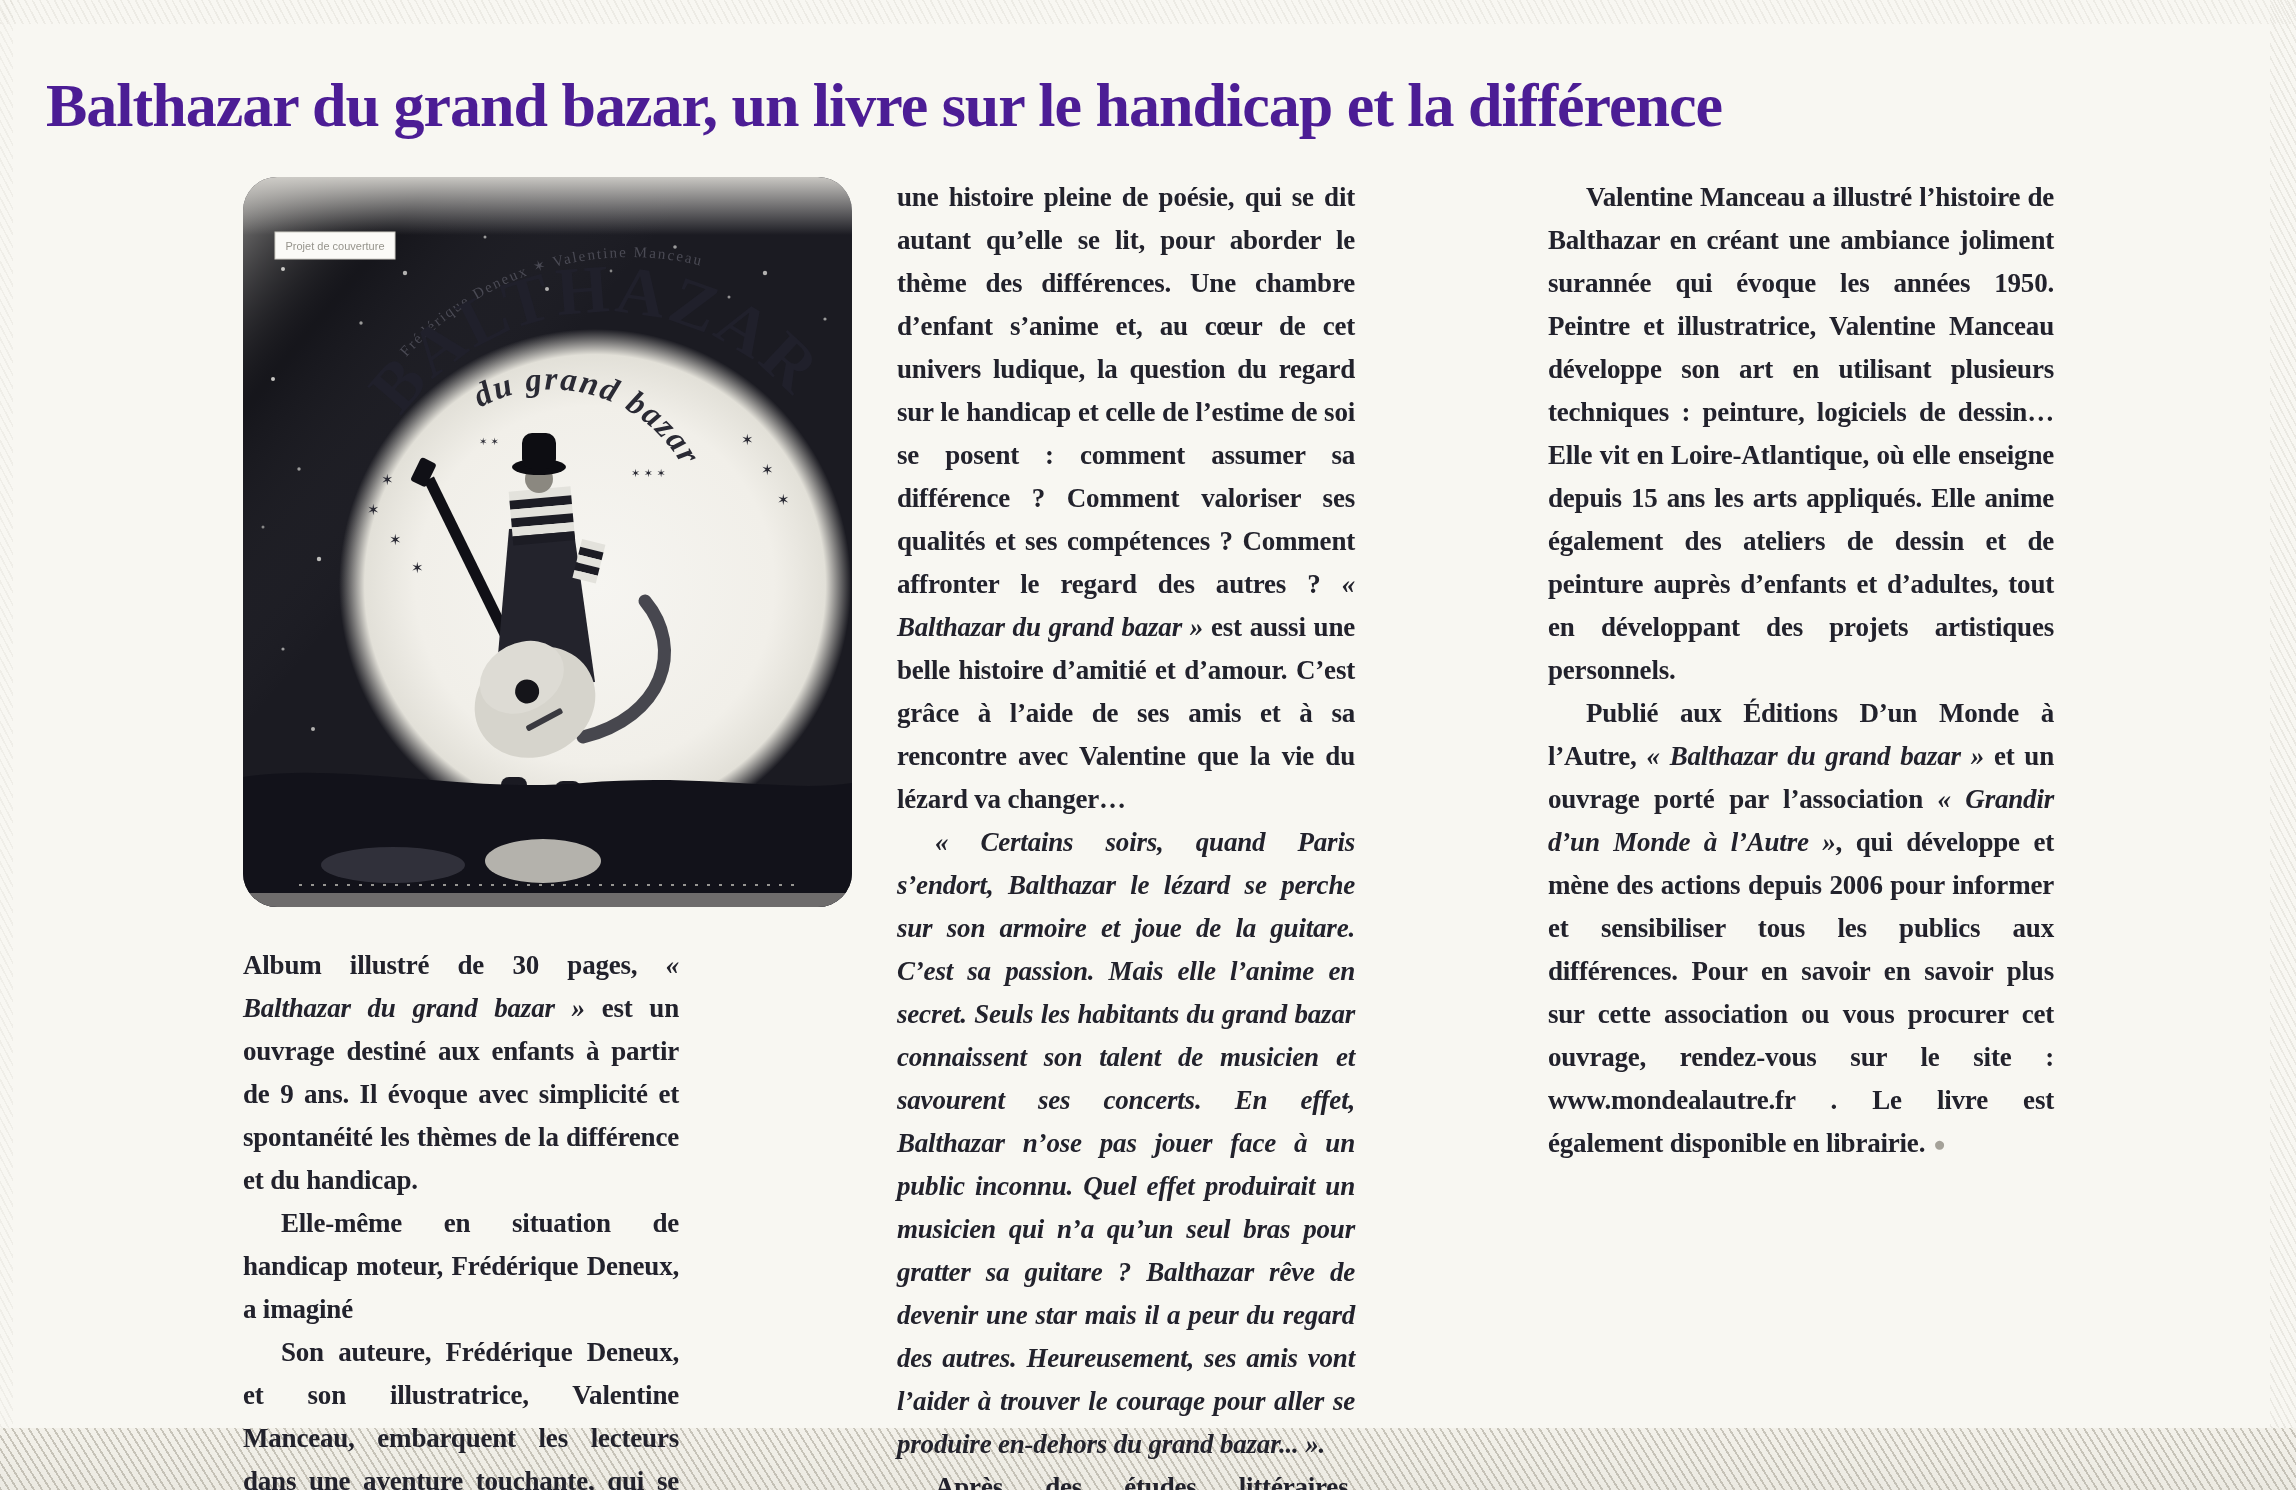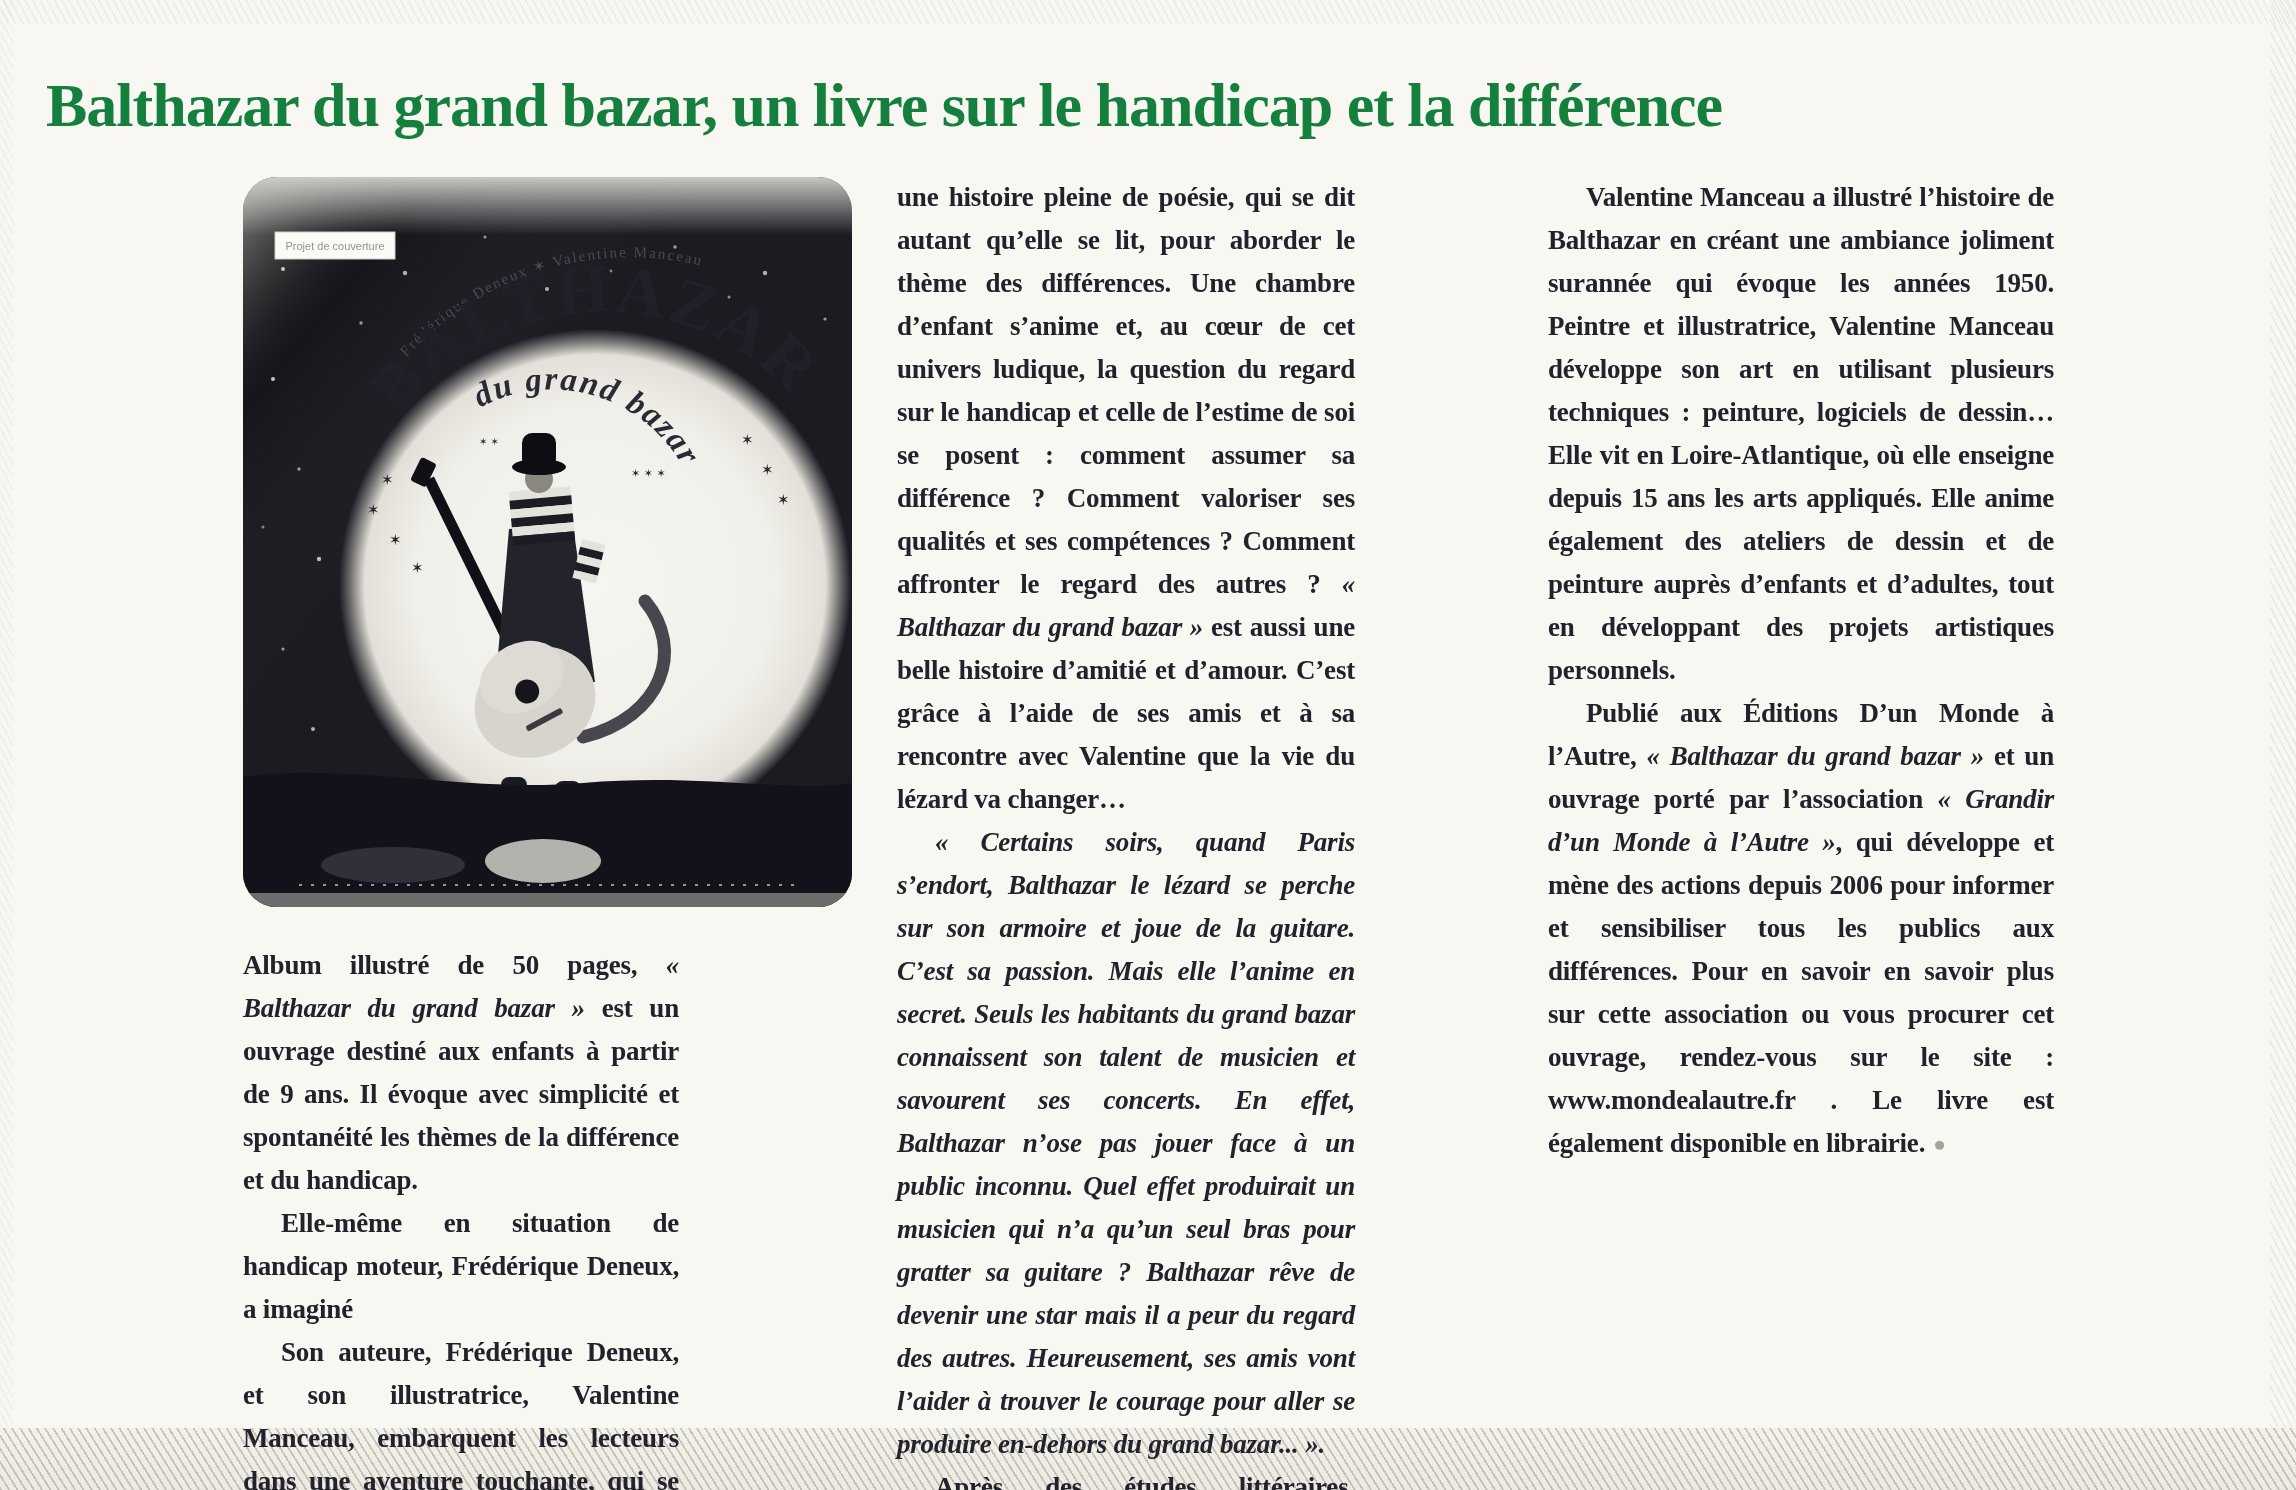--- a/index.html
+++ b/index.html
@@ -19,21 +19,21 @@
       repeating-linear-gradient(58deg,rgba(130,124,108,.38) 0 1.8px,transparent 1.8px 7px),
       linear-gradient(#f3f1ea,#eceae2);}
   .hatch-right{left:2270px;top:0;width:26px;height:1490px;
     background:repeating-linear-gradient(62deg,rgba(148,142,126,.28) 0 1.6px,transparent 1.6px 6px);
     opacity:.5;}
   .hatch-left{left:0;top:0;width:13px;height:1490px;
     background:repeating-linear-gradient(62deg,rgba(148,142,126,.25) 0 1.6px,transparent 1.6px 6px);
     opacity:.35;}
   .headline{
     position:absolute;left:46px;top:28px;width:2230px;
-    font-size:62px;font-weight:700;letter-spacing:-1px;color:#15803d;
+    font-size:62px;font-weight:700;letter-spacing:-1px;color:#4c1d95;
     white-space:nowrap;
   }
   .col{
     position:absolute;font-size:27px;line-height:43px;
     text-align:justify;letter-spacing:-0.2px;color:#22222c;
   }
   .col p{margin:0;font-weight:bold;}
   .col p.indent{text-indent:38px;}
   .it{font-style:italic;}
   .end-mark{color:#a5a299;font-size:21px;padding-left:8px;vertical-align:1px;}
@@ -178,21 +178,21 @@
       <rect x="0" y="716" width="609" height="14" fill="#b9b7b1" opacity=".55"></rect>
 
       <g>
         <rect x="32" y="55" width="120" height="27" fill="#fbfaf7" stroke="#cfcdc6" stroke-width="1"></rect>
         <text x="92" y="73" text-anchor="middle" font-size="11" fill="#96948c" font-family="Liberation Sans, sans-serif">Projet de couverture</text>
       </g>
     </g>
   </svg>
 
   <div class="col col1">
-      <p><span>Album illustré de 50 pages, </span><span class="it">« Balthazar du grand bazar »</span><span> est un ouvrage destiné aux enfants à partir de 9 ans. Il évoque avec simplicité et spontanéité les thèmes de la différence et du handicap.</span></p>
+      <p><span>Album illustré de 30 pages, </span><span class="it">« Balthazar du grand bazar »</span><span> est un ouvrage destiné aux enfants à partir de 9 ans. Il évoque avec simplicité et spontanéité les thèmes de la différence et du handicap.</span></p>
       <p class="indent"><span>Elle-même en situation de handicap moteur, Frédérique Deneux, a imaginé</span></p>
       <p class="indent"><span>Son auteure, Frédérique Deneux, et son illustratrice, Valentine Manceau, embarquent les lecteurs dans une aventure touchante, qui se déroule dans les rues de Paris.</span></p>
     </div>
   <div class="col col2">
       <p><span>une histoire pleine de poésie, qui se dit autant qu’elle se lit, pour aborder le thème des différences. Une chambre d’enfant s’anime et, au cœur de cet univers ludique, la question du regard sur le handicap et celle de l’estime de soi se posent : comment assumer sa différence ? Comment valoriser ses qualités et ses compétences ? Comment affronter le regard des autres ? </span><span class="it">« Balthazar du grand bazar »</span><span> est aussi une belle histoire d’amitié et d’amour. C’est grâce à l’aide de ses amis et à sa rencontre avec Valentine que la vie du lézard va changer…</span></p>
       <p class="indent"><span class="it">« Certains soirs, quand Paris s’endort, Balthazar le lézard se perche sur son armoire et joue de la guitare. C’est sa passion. Mais elle l’anime en secret. Seuls les habitants du grand bazar connaissent son talent de musicien et savourent ses concerts. En effet, Balthazar n’ose pas jouer face à un public inconnu. Quel effet produirait un musicien qui n’a qu’un seul bras pour gratter sa guitare ? Balthazar rêve de devenir une star mais il a peur du regard des autres. Heureusement, ses amis vont l’aider à trouver le courage pour aller se produire en-dehors du grand bazar... ».</span></p>
       <p class="indent"><span>Après des études littéraires, Frédérique Deneux, a travaillé dans le secteur de</span></p>
     </div>
   <div class="col col3">
       <p class="indent"><span>Valentine Manceau a illustré l’histoire de Balthazar en créant une ambiance joliment surannée qui évoque les années 1950. Peintre et illustratrice, Valentine Manceau développe son art en utilisant plusieurs techniques : peinture, logiciels de dessin… Elle vit en Loire-Atlantique, où elle enseigne depuis 15 ans les arts appliqués. Elle anime également des ateliers de dessin et de peinture auprès d’enfants et d’adultes, tout en développant des projets artistiques personnels.</span></p>

